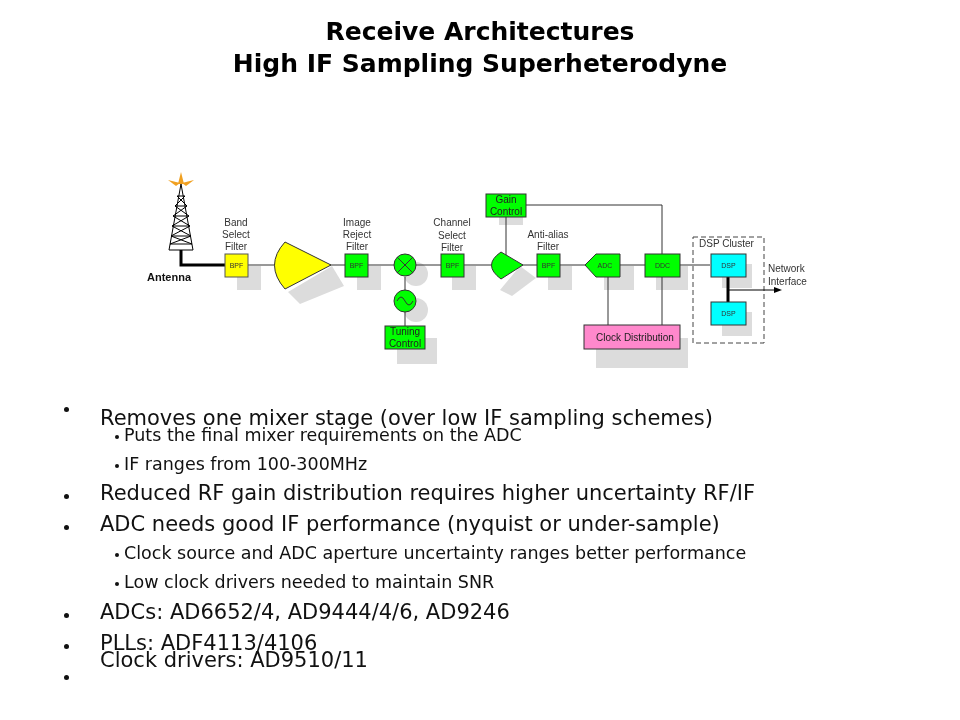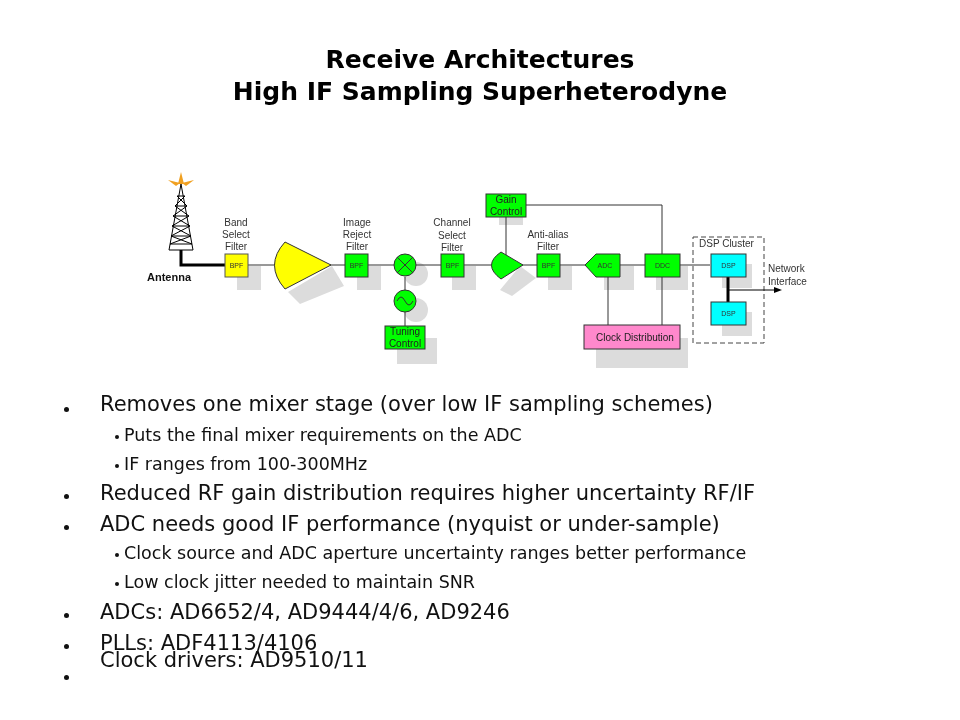--- a/index.html
+++ b/index.html
@@ -1,17 +1,17 @@
 <!DOCTYPE html>
 <html><head>
 <meta charset="utf-8">
 <style>
   html, body { margin: 0; padding: 0; background: #ffffff; }
   body { width: 960px; height: 720px; position: relative; overflow: hidden; font-family: "DejaVu Sans", sans-serif; color: #111; }
-  .title { position: absolute; left: 0; width: 960px; text-align: center; font-family: "DejaVu Sans", sans-serif; font-weight: bold; font-size: 25px; color: #000; line-height: 30px; margin-top: 28px; }
+  .title { position: absolute; left: 0; width: 960px; text-align: center; font-family: "DejaVu Sans", sans-serif; font-weight: bold; font-size: 25px; color: #000; line-height: 30px; }
   #title1 { top: 17px; }
   #title2 { top: 49px; }
   #diagram { position: absolute; left: 0; top: 0; width: 960px; height: 380px; }
   .lbl { font-family: "Liberation Sans", sans-serif; font-size: 10px; fill: #333; }
   .blk { font-family: "Liberation Sans", sans-serif; font-size: 7px; fill: #333; }
   .ctl { font-family: "Liberation Sans", sans-serif; font-size: 10px; fill: #222; }
   .bullets { position: absolute; left: 0; top: 392px; width: 960px; }
   .b1, .b2 { position: absolute; white-space: nowrap; font-family: "DejaVu Sans", sans-serif; color: #111; }
   .b1 { left: 100px; font-size: 21px; }
   .b2 { left: 124px; font-size: 17.5px; }
@@ -138,21 +138,21 @@
   <text class="blk" x="728.5" y="268" text-anchor="middle">DSP</text>
   <rect x="711" y="302" width="35" height="23" fill="#00ffff" stroke="#333"></rect>
   <text class="blk" x="728.5" y="316" text-anchor="middle">DSP</text>
   <text class="lbl" x="768" y="272">Network</text>
   <text class="lbl" x="768" y="285">Interface</text>
 </svg>
 
 <div class="bullets">
   <div>
       <span class="dot1" style="top:15px"></span>
-      <span class="b1" style="top:0">Removes one mixer stage (over low IF sampling schemes)</span>
+      <span class="b1" style="top:14px">Removes one mixer stage (over low IF sampling schemes)</span>
     </div>
   <div>
       <span class="dot2" style="top:43px"></span>
       <span class="b2" style="top:33px">Puts the final mixer requirements on the ADC</span>
     </div>
   <div>
       <span class="dot2" style="top:72px"></span>
       <span class="b2" style="top:62px">IF ranges from 100-300MHz</span>
     </div>
   <div>
@@ -162,21 +162,21 @@
   <div>
       <span class="dot1" style="top:133px"></span>
       <span class="b1" style="top:120px">ADC needs good IF performance (nyquist or under-sample)</span>
     </div>
   <div>
       <span class="dot2" style="top:161px"></span>
       <span class="b2" style="top:151px">Clock source and ADC aperture uncertainty ranges better performance</span>
     </div>
   <div>
       <span class="dot2" style="top:190px"></span>
-      <span class="b2" style="top:180px">Low clock jitter needed to maintain SNR</span>
+      <span class="b2" style="top:180px">Low clock drivers needed to maintain SNR</span>
     </div>
   <div>
       <span class="dot1" style="top:221px"></span>
       <span class="b1" style="top:208px">ADCs: AD6652/4, AD9444/4/6, AD9246</span>
     </div>
   <div>
       <span class="dot1" style="top:252px"></span>
       <span class="b1" style="top:239px">PLLs: ADF4113/4106</span>
     </div>
   <div>

